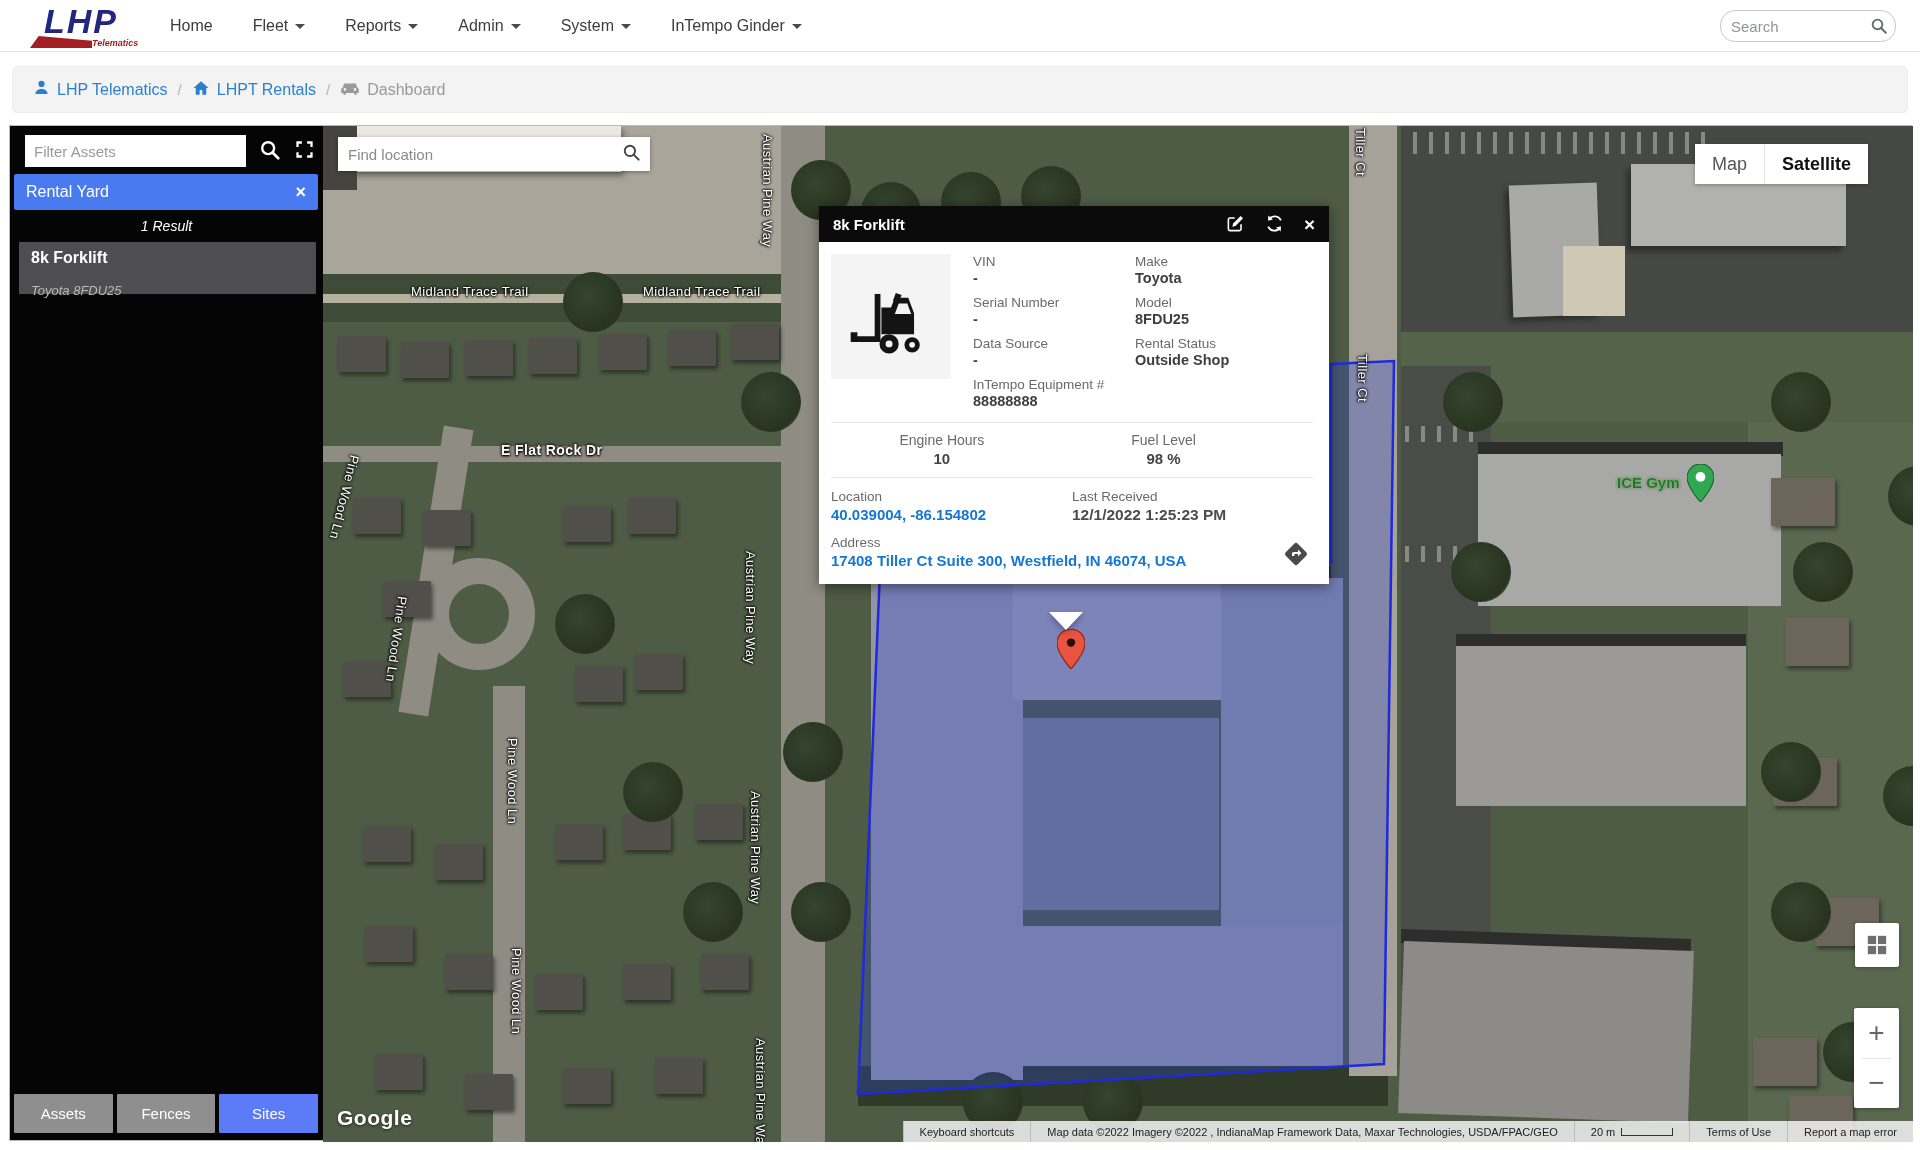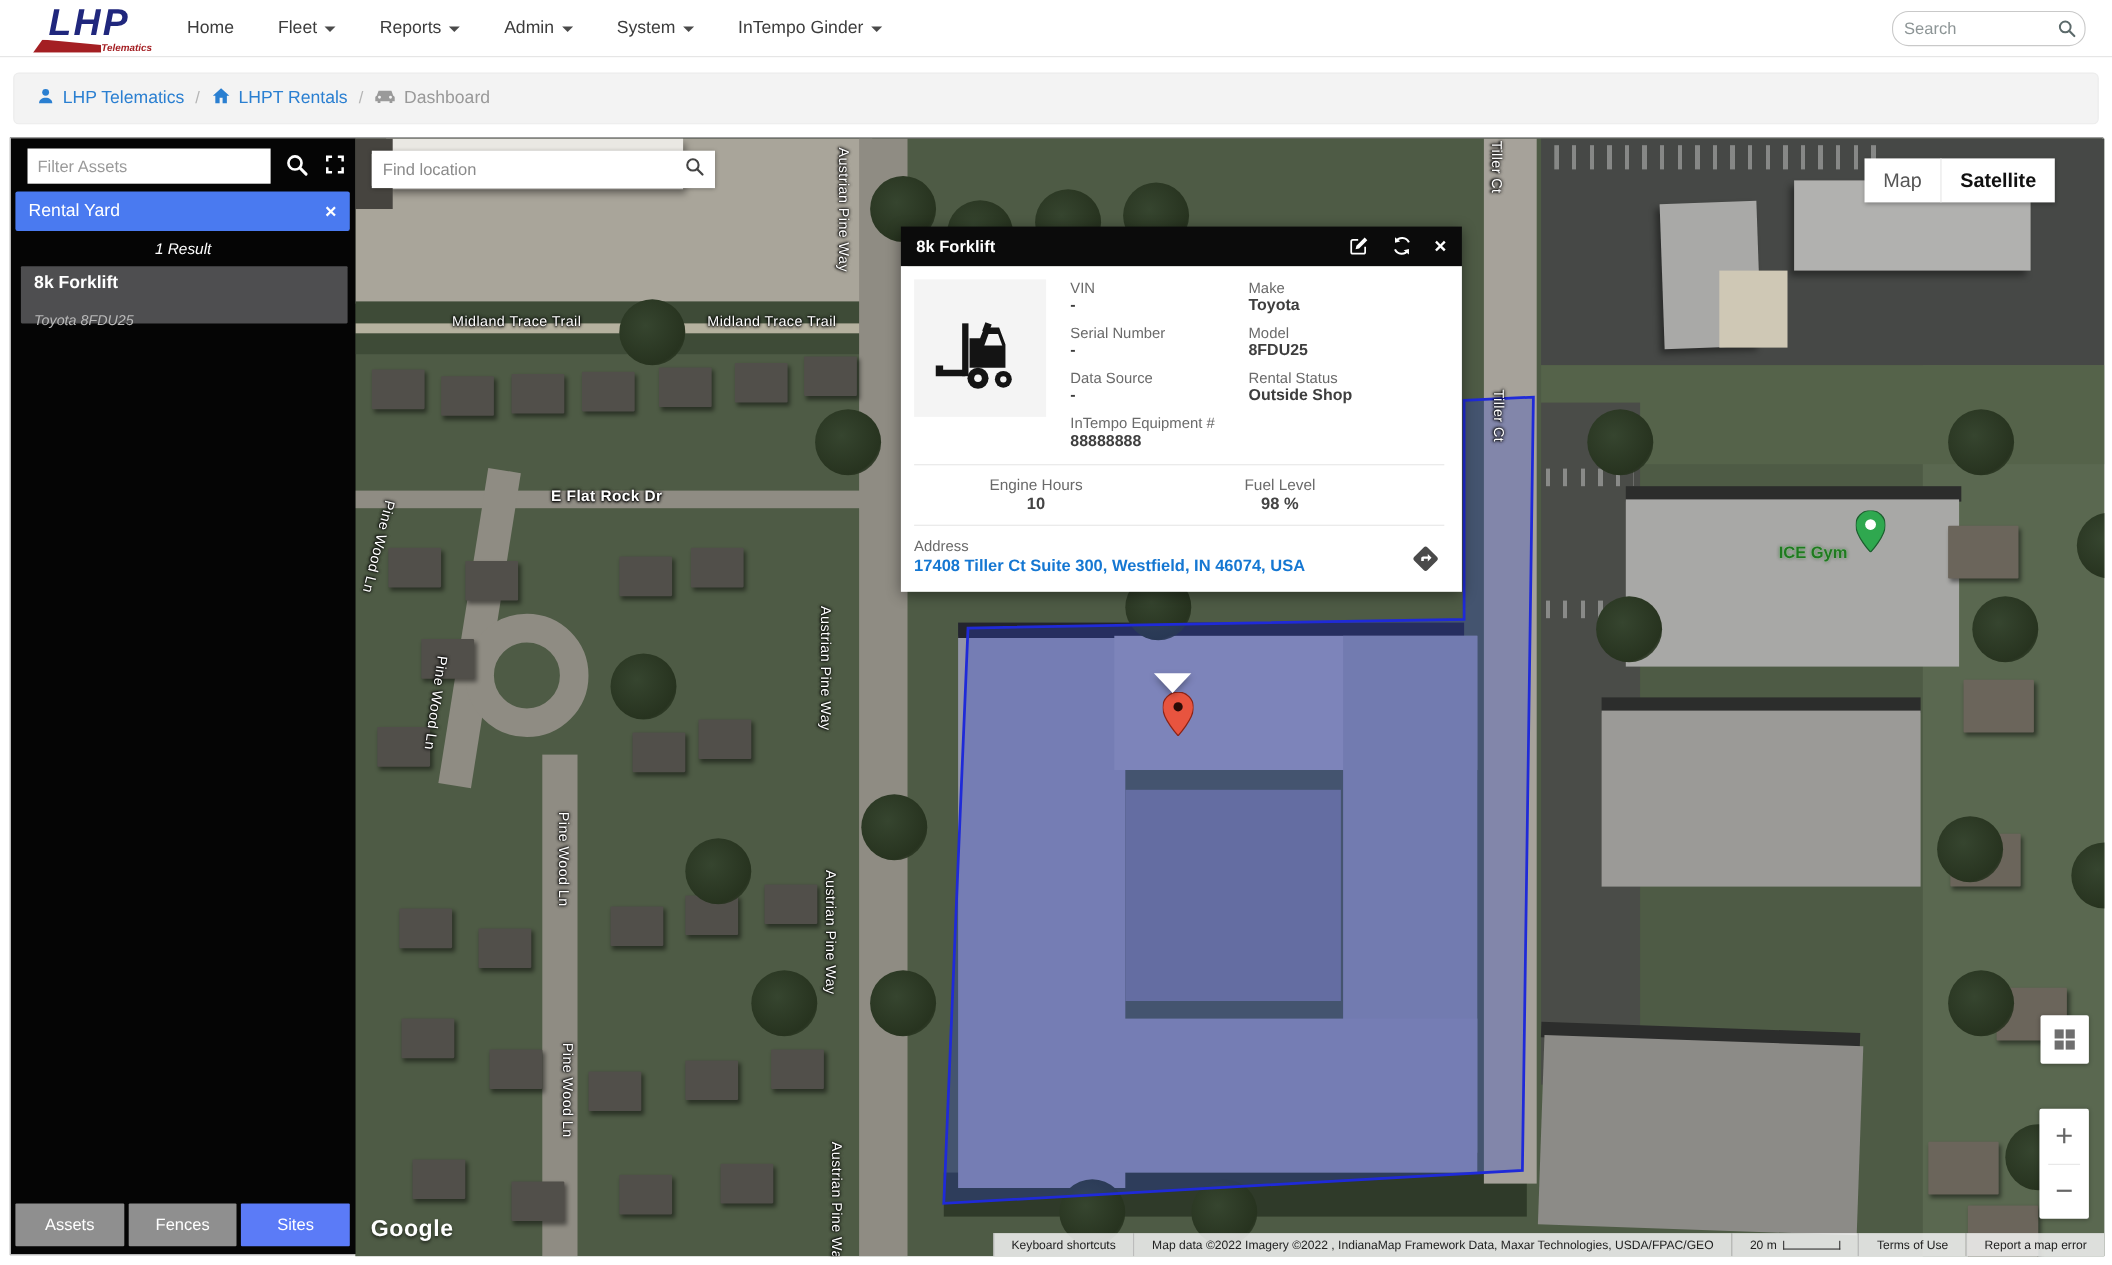--- a/index.html
+++ b/index.html
@@ -260,21 +260,21 @@
     <span class="lbl v" style="left:66px;top:470px;transform:rotate(8deg);">Pine Wood Ln</span>
     <span class="lbl v" style="left:182px;top:612px;">Pine Wood Ln</span>
     <span class="lbl v" style="left:186px;top:822px;">Pine Wood Ln</span>
     <span class="lbl v" style="left:437px;top:8px;">Austrian Pine Way</span>
     <span class="lbl v" style="left:420px;top:425px;">Austrian Pine Way</span>
     <span class="lbl v" style="left:425px;top:665px;">Austrian Pine Way</span>
     <span class="lbl v" style="left:430px;top:912px;">Austrian Pine Way</span>
     <span class="lbl v" style="left:1030px;top:2px;">Tiller Ct</span>
     <span class="lbl v" style="left:1032px;top:228px;">Tiller Ct</span>
 
-    <span class="poi-lbl" style="left:1294px;top:368px;">ICE Gym</span>
+    <span class="poi-lbl" style="left:1294px;top:348px;">ICE Gym</span>
     <span class="pin" style="left:1364px;top:338px;">
       <svg width="27" height="38" viewBox="0 0 24 34">
           <path d="M12 0C5.4 0 0 5.4 0 12c0 9 12 22 12 22s12-13 12-22C24 5.4 18.6 0 12 0z" fill="#2fa84f" stroke="#1c5e2e" stroke-width="1"></path>
           <circle cx="12" cy="11.5" r="4.4" fill="#fff"></circle>
         </svg>
     </span>
 
     <span class="pin" style="left:734px;top:503px;">
       <svg width="28" height="40" viewBox="0 0 24 34">
           <path d="M12 0C5.4 0 0 5.4 0 12c0 9 12 22 12 22s12-13 12-22C24 5.4 18.6 0 12 0z" fill="#e8543f" stroke="#8c2417" stroke-width="1"></path>
@@ -397,20 +397,30 @@
         </div>
         <div class="pstats">
           <div class="pstat">
               <div class="lab">Engine Hours</div>
               <div class="val">10</div>
             </div>
           <div class="pstat">
               <div class="lab">Fuel Level</div>
               <div class="val">98 %</div>
             </div>
+        </div>
+        <div class="ploc">
+          <div class="half">
+            <div class="lab-sm">Location</div>
+            <a class="blue-link">40.039004, -86.154802</a>
+          </div>
+          <div class="half">
+            <div class="lab-sm">Last Received</div>
+            <div class="dark-val">12/1/2022 1:25:23 PM</div>
+          </div>
         </div>
         <div class="paddr">
           <div class="lab-sm">Address</div>
           <a class="blue-link">17408 Tiller Ct Suite 300, Westfield, IN 46074, USA</a>
           <button class="dir-btn">
             <svg width="26" height="26" viewBox="0 0 26 26">
                 <rect x="4.5" y="4.5" width="17" height="17" rx="2.5" transform="rotate(45 13 13)" fill="#4a4a4a"></rect>
                 <path d="M9 15v-2.2c0-1 .7-1.8 1.8-1.8H15V8.6L18.4 12 15 15.4V12.9h-3.6v2.1z" fill="#fff"></path>
               </svg>
           </button>

